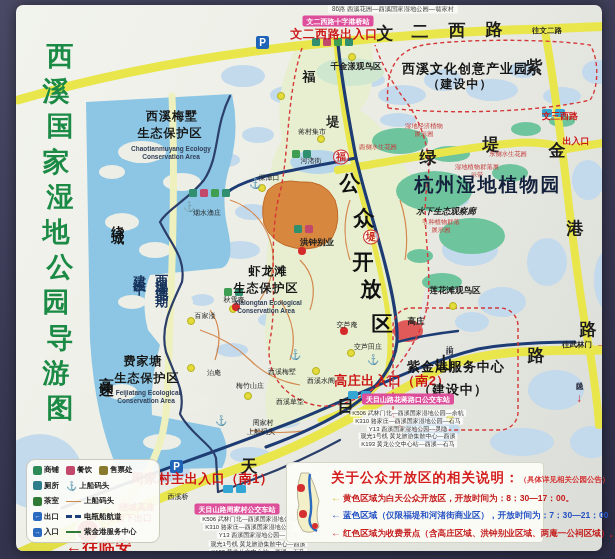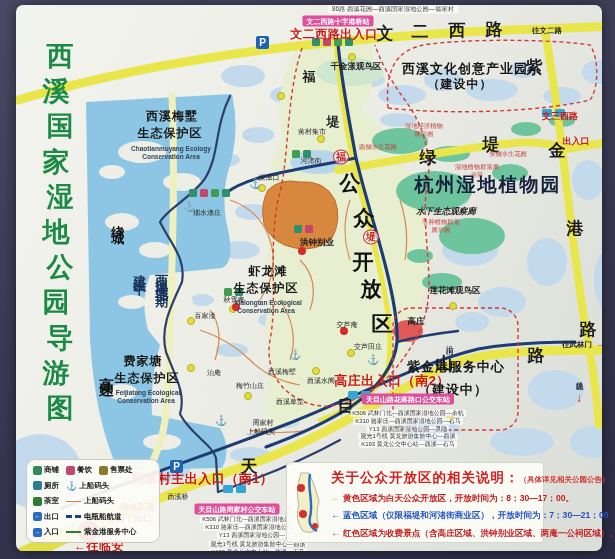--- a/index.html
+++ b/index.html
@@ -331,21 +331,21 @@
       <div class="lb area" style="left: 453px; top: 390px; font-size: 13px;">（建设中）</div>
       <div class="lb ent" style="left: 202px; top: 479px; font-size: 13px;">周家村主出入口（南1）</div>
       <div class="lb poiT" style="left: 178px; top: 497px;">西溪桥</div>
       <div class="lb dir" style="left: 577px; top: 345px;">往武林门</div>
       <div class="lb redArrow" style="left: 602px; top: 344px;">→</div>
       <div class="lb vtT" style="left: 579px; top: 377px;">往灵隐</div>
       <div class="lb redArrow" style="left: 579px; top: 399px;">↓</div>
       <div class="lb entS" style="left: 137px; top: 507px;">绕城高速</div>
       <div class="lb entS" style="left: 134px; top: 518px;">留下出口</div>
       <div class="lb redArrow" style="left: 114px; top: 519px;">↗</div>
-      <div class="lb ent" style="left: 99px; top: 547px; font-size: 12px;">←往临安</div>
+      <div class="lb ent" style="left: 99px; top: 547px; font-size: 16px;">←往临安</div>
       <div class="lb anch" style="left: 190px; top: 207px;">⚓</div>
       <div class="lb anch" style="left: 256px; top: 184px;">⚓</div>
       <div class="lb anch" style="left: 222px; top: 421px;">⚓</div>
       <div class="lb anch" style="left: 296px; top: 355px;">⚓</div>
       <div class="lb anch" style="left: 374px; top: 360px;">⚓</div>
       <div class="lb badge" style="left: 408px; top: 399px;">天目山路花蒋路口公交车站</div>
       <div class="lb bus" style="left: 408px; top: 413px;">K506 武林门北—西溪国家湿地公园—余杭</div>
       <div class="lb bus" style="left: 408px; top: 420.8px;">K310 骆家庄—西溪国家湿地公园—石马</div>
       <div class="lb bus" style="left: 408px; top: 428.6px;">Y13 西溪国家湿地公园—灵隐</div>
       <div class="lb bus" style="left: 408px; top: 436.4px;">观光1号线 黄龙旅游集散中心—西溪</div>

